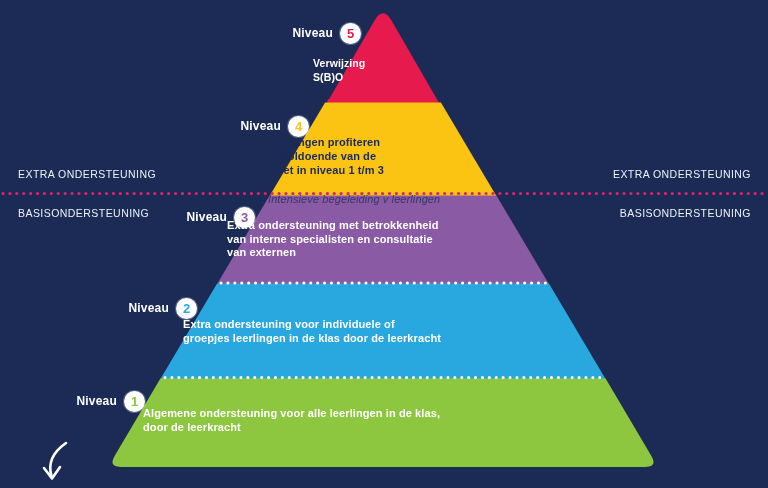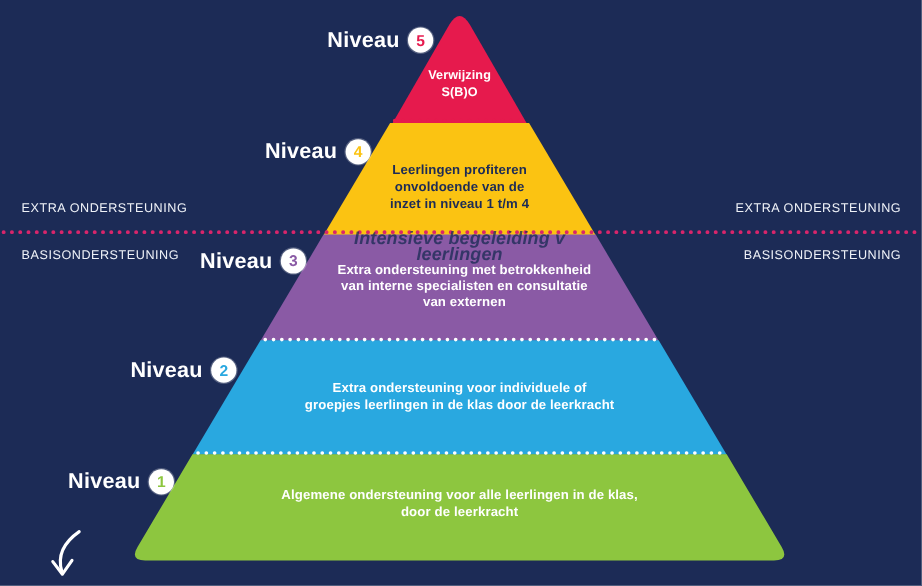--- a/index.html
+++ b/index.html
@@ -3,44 +3,44 @@
 <meta charset="utf-8">
 <style>
   html,body{margin:0;padding:0;}
   body{font-family:"Liberation Sans","DejaVu Sans",sans-serif;}
   .stage{
     position:relative;width:768px;height:488px;overflow:hidden;
     background:#1c2b56;
   }
   .stage svg{position:absolute;left:0;top:0;}
   .band-text{
-    position:absolute;text-align:center;white-space:pre-line;
+    position:absolute;white-space:pre-line;
     font-weight:bold;color:#ffffff;font-size:11px;line-height:13.5px;
     letter-spacing:.1px;
   }
   .band-text.on-yellow{color:#1c2b56;line-height:14px;}
   .subtext{
-    font-style:italic;font-weight:bold;font-size:15px;
+    font-style:italic;font-weight:normal;font-size:11px;
     color:rgba(28,43,86,.78);margin-top:1px;letter-spacing:.1px;
   }
   .lvl5{left:313px;top:57px;width:140px;font-size:10.5px;}
   .lvl4{left:268px;top:121px;width:230px;}
   .lvl3{left:227px;top:219px;width:320px;}
   .lvl2{left:183px;top:318px;width:400px;}
   .lvl1{left:143px;top:407px;width:480px;}
   .side-label{
     position:absolute;color:#eef1f7;font-weight:normal;font-size:10.5px;
     letter-spacing:.45px;white-space:nowrap;
   }
   .side-label.right{text-align:right;}
   .niveau-row{
     position:absolute;display:flex;align-items:center;gap:7px;height:22px;
   }
   .niveau-word{
-    color:#ffffff;font-weight:bold;font-size:18px;letter-spacing:.2px;
+    color:#ffffff;font-weight:bold;font-size:12px;letter-spacing:.2px;
   }
   .niveau-circle{
     width:21px;height:21px;border-radius:50%;background:#ffffff;
     font-weight:bold;font-size:13px;line-height:21px;text-align:center;
     box-shadow:0 0 0 1px rgba(255,255,255,.25);
   }
 </style>
 </head>
 <body>
 
@@ -76,21 +76,21 @@
   <div class="side-label" style="left:18px;top:207px;">BASISONDERSTEUNING</div>
   <div class="side-label right" style="right:17px;top:168px;">EXTRA ONDERSTEUNING</div>
   <div class="side-label right" style="right:17px;top:207px;">BASISONDERSTEUNING</div>
 
   <div class="band-text lvl5">Verwijzing
 S(B)O</div>
 
   <div class="band-text on-yellow lvl4">
     <div style="white-space:pre-line;">Leerlingen profiteren
 onvoldoende van de
-inzet in niveau 1 t/m 4</div>
+inzet in niveau 1 t/m 3</div>
     <div class="subtext">Intensieve begeleiding v leerlingen</div>
   </div>
 
   <div class="band-text lvl3">Extra ondersteuning met betrokkenheid
 van interne specialisten en consultatie
 van externen</div>
 
   <div class="band-text lvl1">Algemene ondersteuning voor alle leerlingen in de klas,
 door de leerkracht</div>
 

